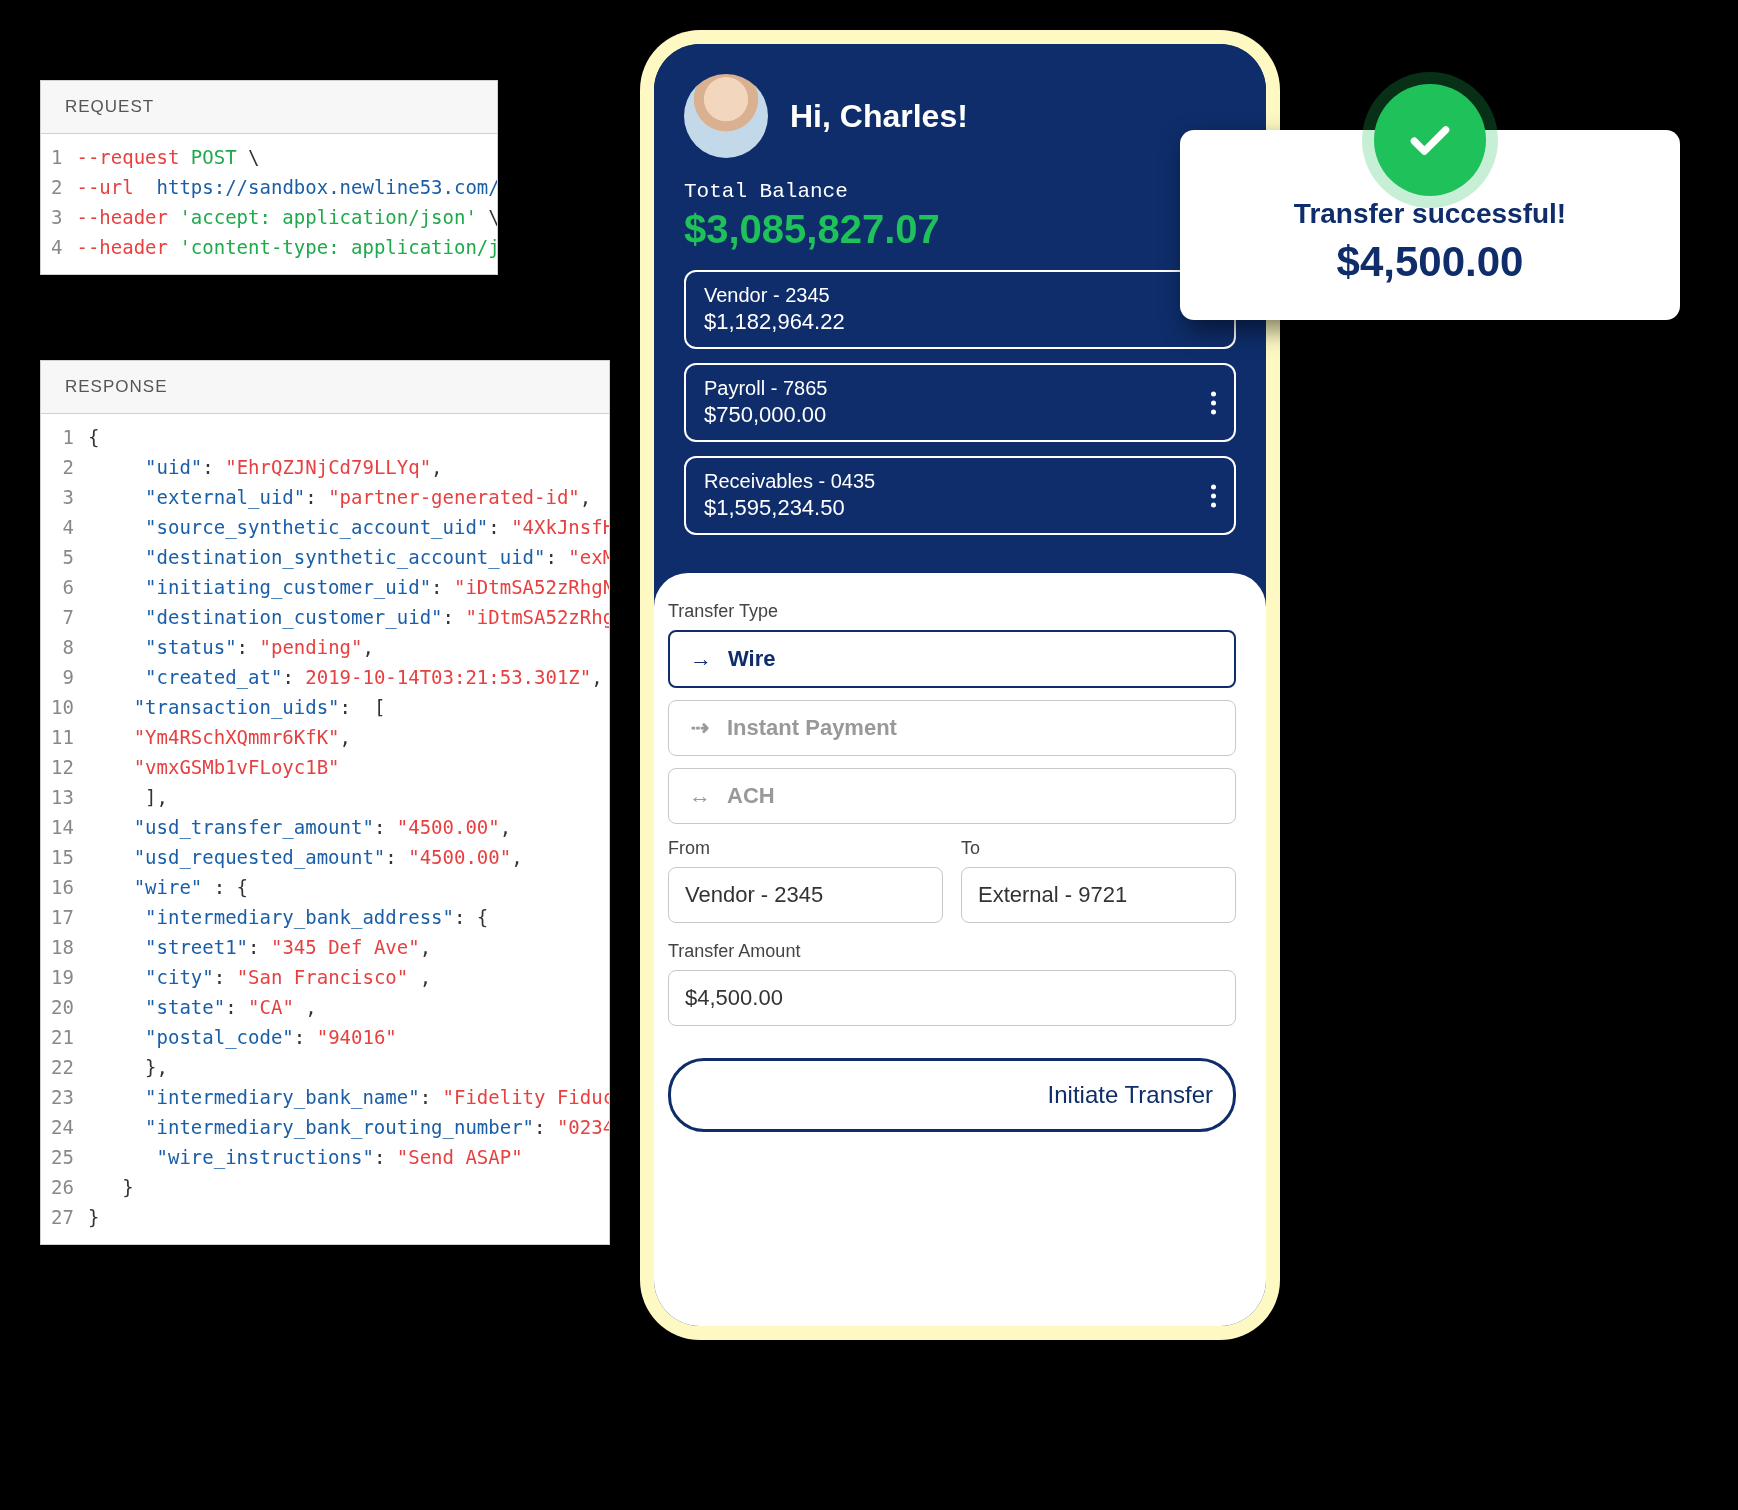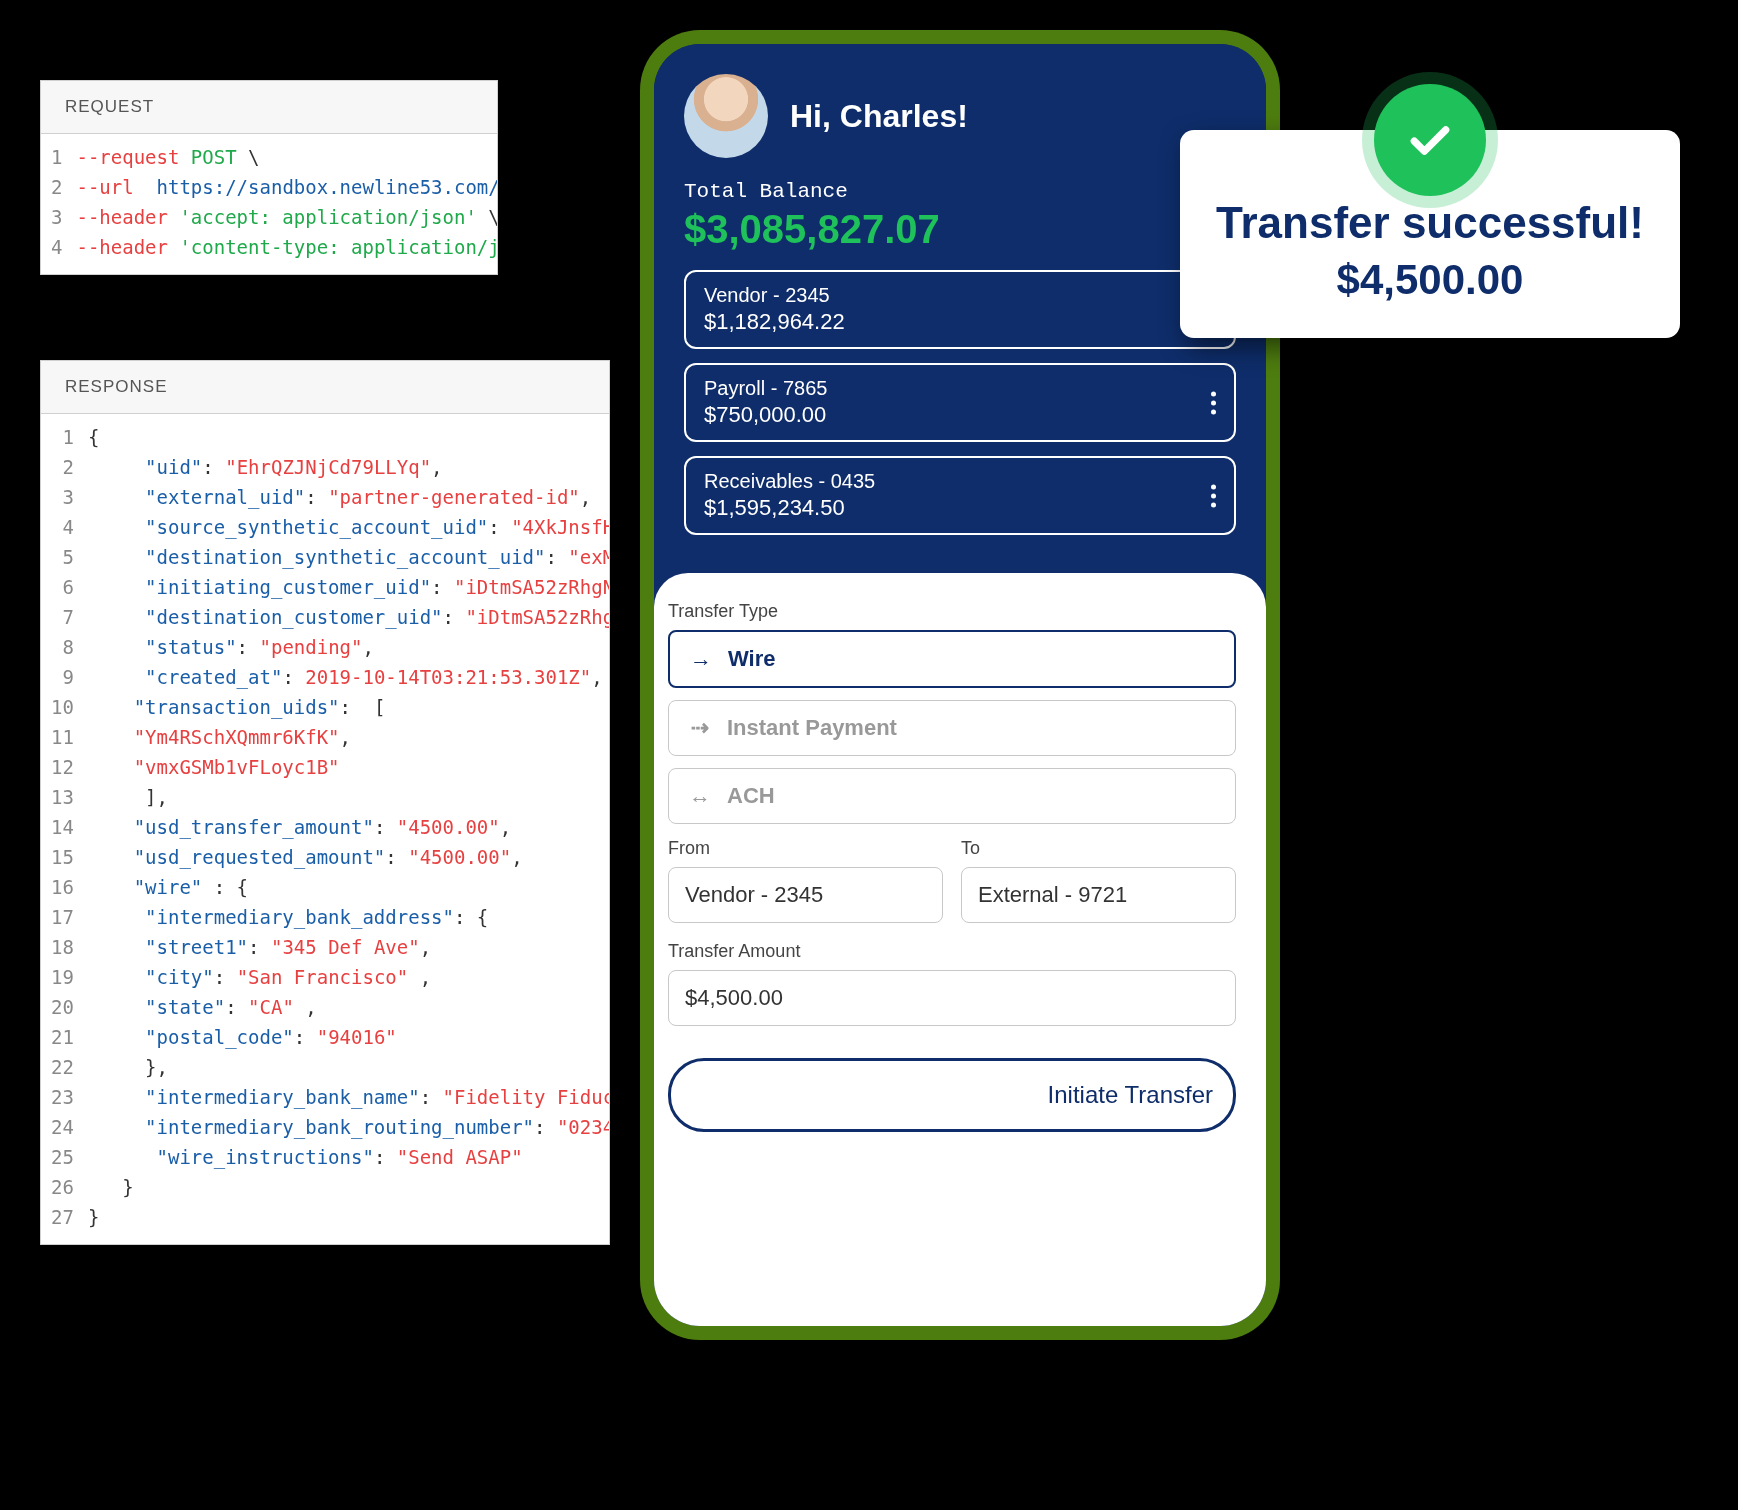--- a/index.html
+++ b/index.html
@@ -57,21 +57,21 @@
 #request-panel { left: 40px; top: 80px; width: 458px; }
 #response-panel { left: 40px; top: 360px; width: 570px; }
 
 
 .phone {
   position: absolute;
   top: 30px;
   left: 640px;
   width: 640px;
   height: 1310px;
-  background: #4d7c0f;
+  background: #fef9c3;
   border-radius: 60px;
   padding: 14px;
   box-shadow: 8px 12px 30px rgba(0,0,0,0.6);
 }
 .phone-inner {
   width: 100%;
   height: 100%;
   border-radius: 46px;
   overflow: hidden;
   background: #0e2d6a;
@@ -196,21 +196,21 @@
   position: absolute;
   top: -46px; left: 50%;
   transform: translateX(-50%);
   width: 112px; height: 112px;
   border-radius: 50%;
   background: #1fc15b;
   display: flex;
   align-items: center;
   justify-content: center;
 }
-.toast-title { color: #0e2d6a; font-size: 44px; font-weight: 700; margin-bottom: 8px; }
+.toast-title { color: #0e2d6a; font-size: 28px; font-weight: 700; margin-bottom: 8px; }
 .toast-amount { color: #0e2d6a; font-size: 42px; font-weight: 800; }
 </style>
 </head>
 <body>
 
 <div id="request-panel" class="code-panel">
   <div class="code-header">REQUEST</div>
   <div class="code-body">
     <div class="gutter" id="req-gutter">1
 2

